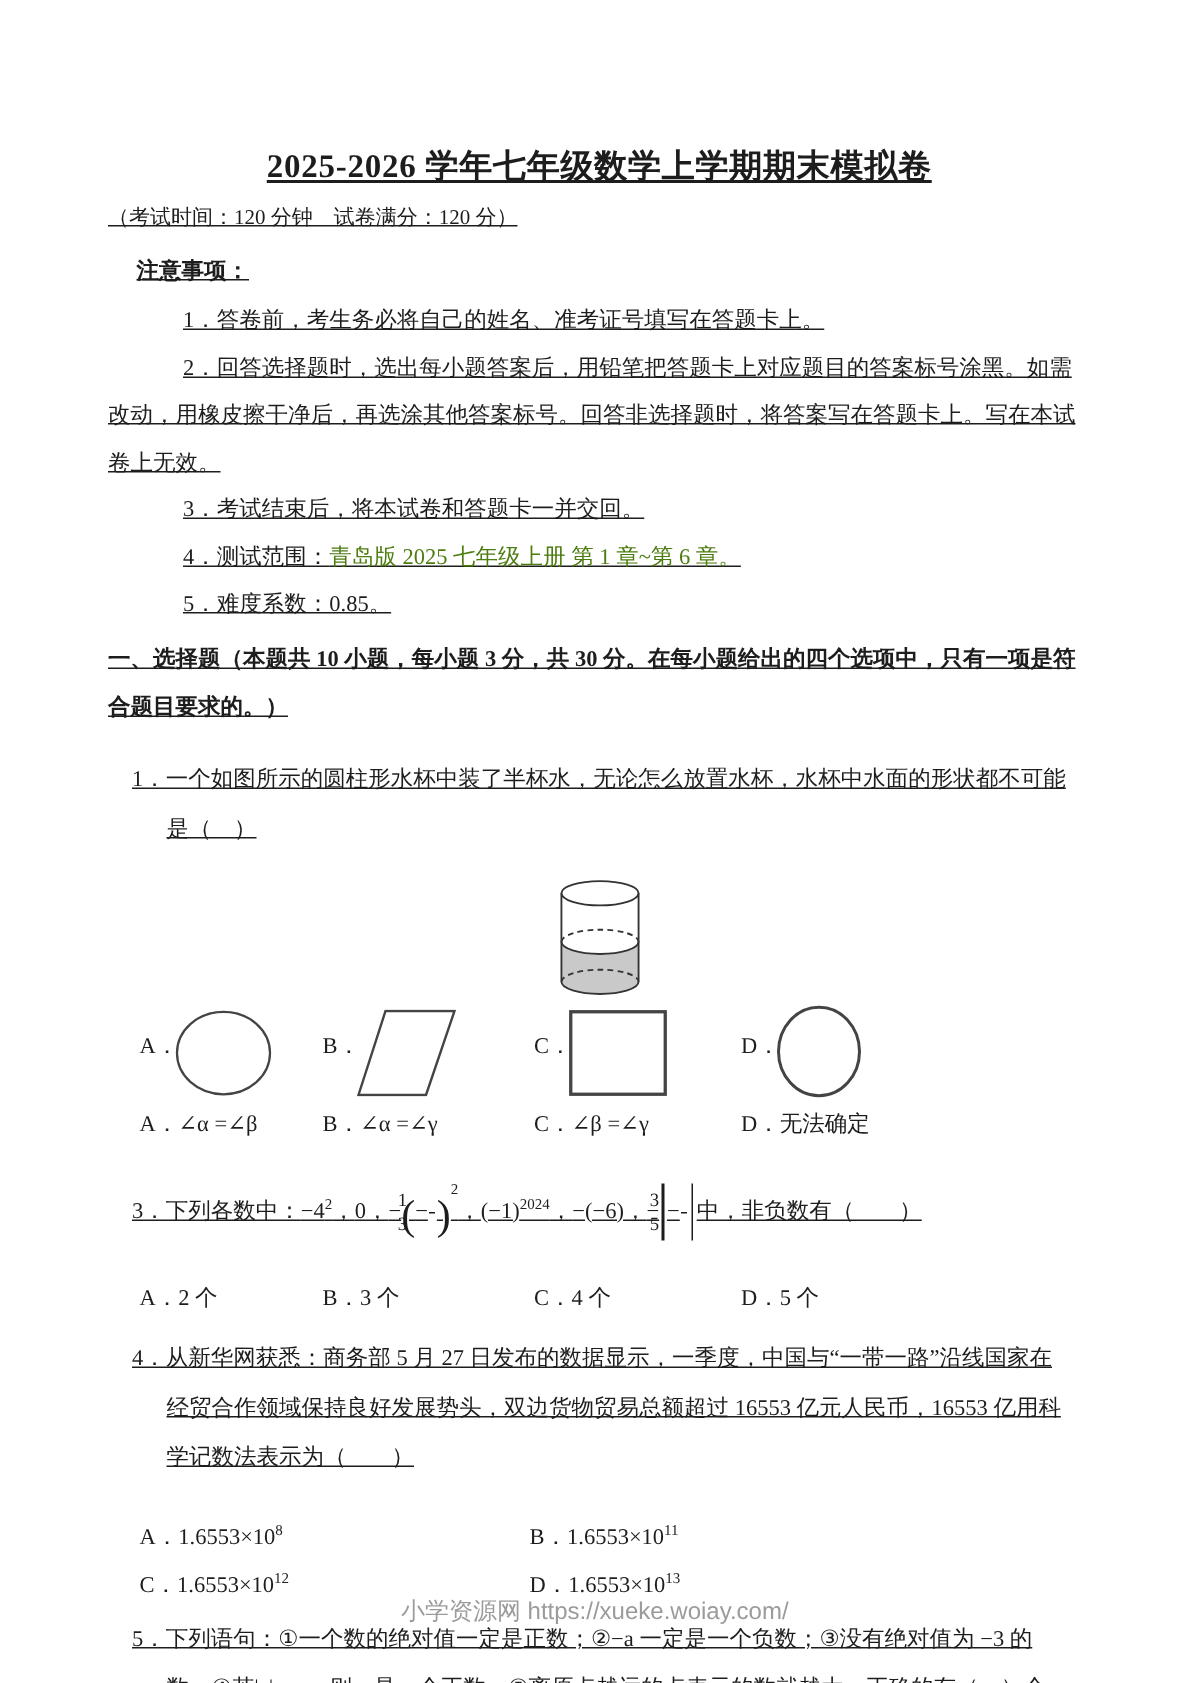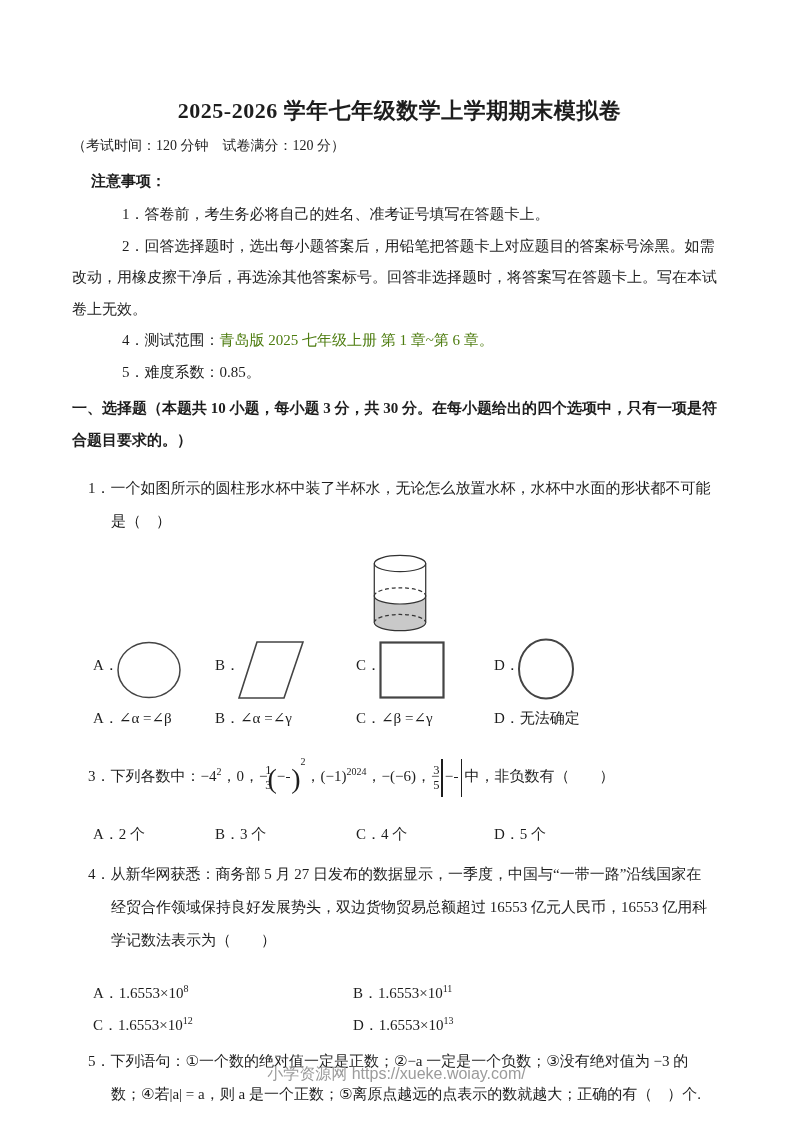--- a/index.html
+++ b/index.html
@@ -1,19 +1,20 @@
 <!DOCTYPE html>
 <html><head>
 <meta charset="utf-8">
 <style>
   html,body{margin:0;padding:0;background:#ffffff;}
   .page{
     width:793px;height:1122px;position:relative;overflow:hidden;background:#fff;
     font-family:"Liberation Serif","DejaVu Serif","DejaVu Sans",serif;
     color:#1d1d1d;
+    text-decoration:underline;
   }
   .content{padding:0 66px 0 72px;}
   .title{
     margin:96px 0 0 0;text-align:center;font-size:22px;font-weight:bold;
     letter-spacing:0.5px;line-height:30px;
   }
   .subtitle{margin:9px 0 0 0;text-align:left;font-size:14px;line-height:22px;}
   .notes-heading{margin:12px 0 0 0;font-size:15px;font-weight:bold;text-indent:19px;line-height:24px;}
   .note{margin:0;font-size:15px;line-height:31.5px;text-indent:50px;}
   .notes-block{margin-top:6px;}
@@ -55,20 +56,21 @@
   <div class="content">
 
     <h1 class="title">2025-2026 学年七年级数学上学期期末模拟卷</h1>
     <p class="subtitle">（考试时间：120 分钟　试卷满分：120 分）</p>
 
     <p class="notes-heading">注意事项：</p>
 
     <div class="notes-block">
       <p class="note"><span>1．答卷前，考生务必将自己的姓名、准考证号填写在答题卡上。</span></p>
       <p class="note"><span>2．回答选择题时，选出每小题答案后，用铅笔把答题卡上对应题目的答案标号涂黑。如需改动，用橡皮擦干净后，再选涂其他答案标号。回答非选择题时，将答案写在答题卡上。写在本试卷上无效。</span></p>
+      <p class="note"><span>3．考试结束后，将本试卷和答题卡一并交回。</span></p>
       <p class="note"><span>4．测试范围：</span><span class="red">青岛版 2025 七年级上册 第 1 章~第 6 章。</span></p>
       <p class="note"><span>5．难度系数：0.85。</span></p>
     </div>
 
     <p class="section-heading">一、选择题（本题共 10 小题，每小题 3 分，共 30 分。在每小题给出的四个选项中，只有一项是符合题目要求的。）</p>
 
     <p class="qline">1．一个如图所示的圆柱形水杯中装了半杯水，无论怎么放置水杯，水杯中水面的形状都不可能是（　）</p>
 
     <div class="figure-center">
       <svg width="60" height="80" viewBox="0 0 62 84">

